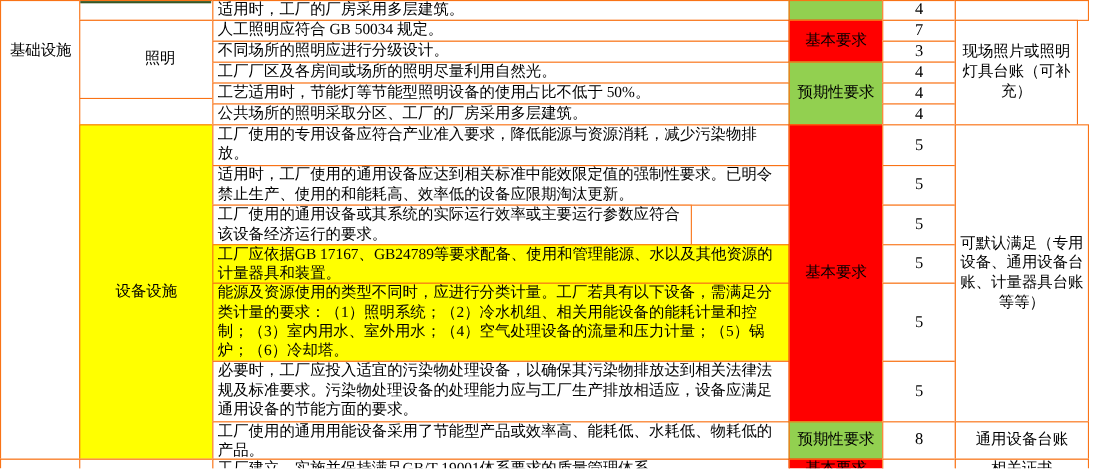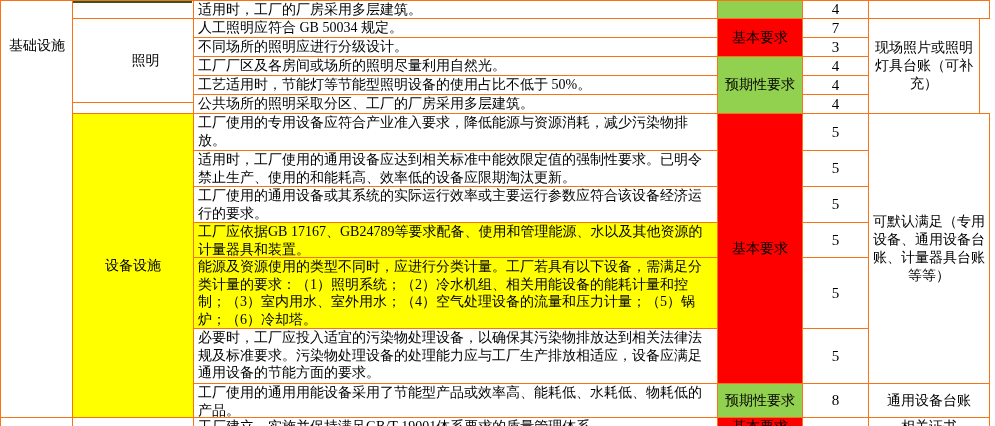--- a/index.html
+++ b/index.html
@@ -56,37 +56,37 @@
 
 <div id="sheet">
 
   <div class="cell" style="left:0;top:0;width:73px;height:418px;">
     <div class="cat-label">基础设施</div>
   </div>
   <div class="cell" style="left:0;top:417px;width:73px;height:20px;"></div>
 
   <div class="cell" style="left:72px;top:0;width:122px;height:19px;"></div>
   <div class="strip"></div>
-  <div class="cell ctr" style="left:72px;top:18px;width:122px;height:85px;padding-left:28px;">
+  <div class="cell ctr" style="left:72px;top:18px;width:122px;height:72px;padding-left:28px;">
     <span>照明</span>
   </div>
   <div class="cell ctr yellow" style="left:72px;top:113px;width:122px;height:305px;">
     <span>设备设施</span>
   </div>
   <div class="cell" style="left:72px;top:417px;width:122px;height:20px;"></div>
 
   <div class="cell txt txt1" style="left:193px;top:0;width:525px;height:19px;">适用时，工厂的厂房采用多层建筑。</div>
   <div class="cell txt txt1" style="left:193px;top:18px;width:525px;height:20px;">人工照明应符合 GB 50034 规定。</div>
   <div class="cell txt txt1" style="left:193px;top:56px;width:525px;height:20px;">工厂厂区及各房间或场所的照明尽量利用自然光。</div>
   <div class="cell txt txt1" style="left:193px;top:37px;width:525px;height:20px;">不同场所的照明应进行分级设计。</div>
   <div class="cell txt txt1" style="left:193px;top:75px;width:525px;height:20px;">工艺适用时，节能灯等节能型照明设备的使用占比不低于 50%。</div>
   <div class="cell txt txt1" style="left:193px;top:94px;width:525px;height:20px;">公共场所的照明采取分区、工厂的厂房采用多层建筑。</div>
   <div class="cell txt" style="left:193px;top:150px;width:525px;height:37px;">适用时，工厂使用的通用设备应达到相关标准中能效限定值的强制性要求。已明令禁止生产、使用的和能耗高、效率低的设备应限期淘汰更新。</div>
   <div class="cell txt" style="left:193px;top:113px;width:525px;height:38px;">工厂使用的专用设备应符合产业准入要求，降低能源与资源消耗，减少污染物排放。</div>
-  <div class="cell txt" style="left:193px;top:186px;width:525px;height:37px;">工厂使用的通用设备或其系统的实际运行效率或主要运行参数应符合该设备经济运行的要求。</div>
+  <div class="cell txt" style="left:193px;top:186px;width:436px;height:37px;">工厂使用的通用设备或其系统的实际运行效率或主要运行参数应符合该设备经济运行的要求。</div>
   <div class="cell txt yellow" style="left:193px;top:222px;width:525px;height:36px;">工厂应依据GB 17167、GB24789等要求配备、使用和管理能源、水以及其他资源的计量器具和装置。</div>
   <div class="cell txt yellow" style="left:193px;top:257px;width:525px;height:72px;">能源及资源使用的类型不同时，应进行分类计量。工厂若具有以下设备，需满足分类计量的要求：（1）照明系统；（2）冷水机组、相关用能设备的能耗计量和控制；（3）室内用水、室外用水；（4）空气处理设备的流量和压力计量；（5）锅炉；（6）冷却塔。</div>
   <div class="cell txt" style="left:193px;top:328px;width:525px;height:56px;">必要时，工厂应投入适宜的污染物处理设备，以确保其污染物排放达到相关法律法规及标准要求。污染物处理设备的处理能力应与工厂生产排放相适应，设备应满足通用设备的节能方面的要求。</div>
   <div class="cell txt" style="left:193px;top:383px;width:525px;height:35px;">工厂使用的通用用能设备采用了节能型产品或效率高、能耗低、水耗低、物耗低的产品。</div>
   <div class="cell txt" style="left:193px;top:417px;width:525px;height:20px;">工厂建立、实施并保持满足GB/T 19001体系要求的质量管理体系。</div>
 
   <div class="cell green" style="left:717px;top:0;width:86px;height:19px;"></div>
   <div class="cell ctr red" style="left:717px;top:18px;width:86px;height:39px;">
     <span>基本要求</span>
   </div>

